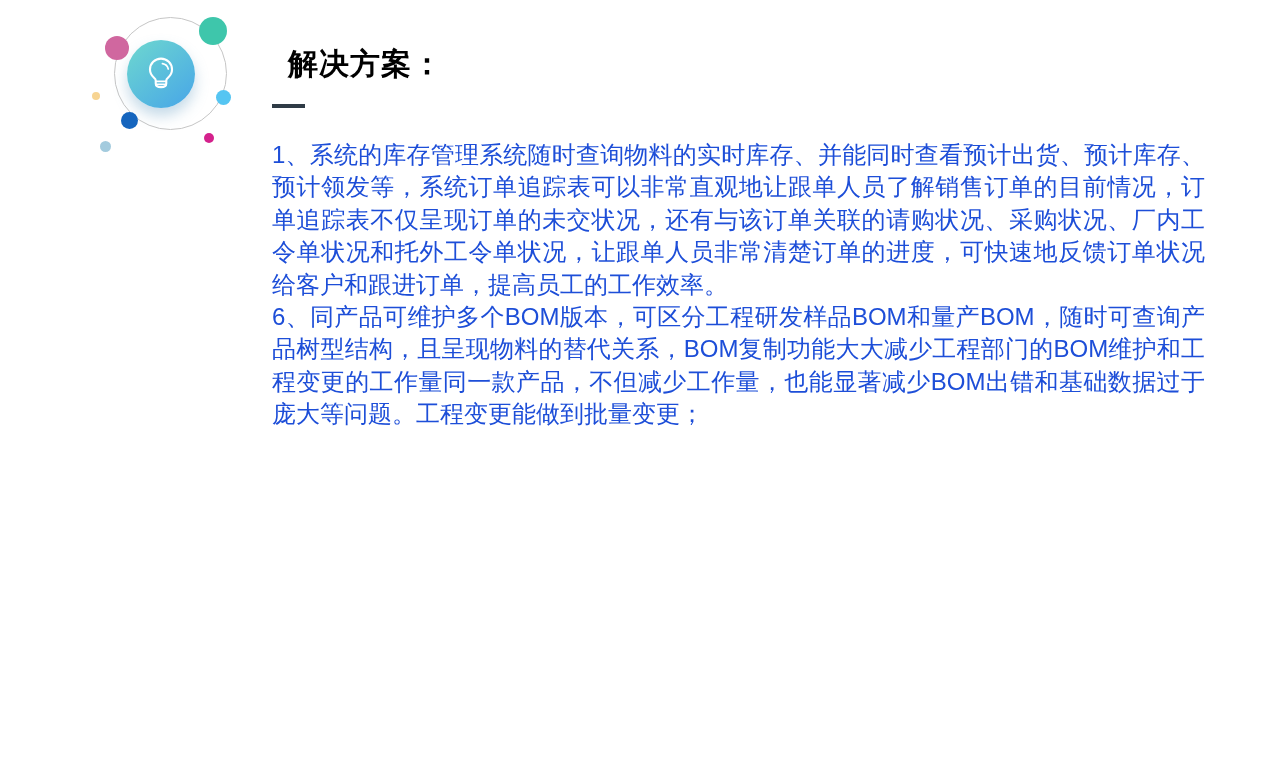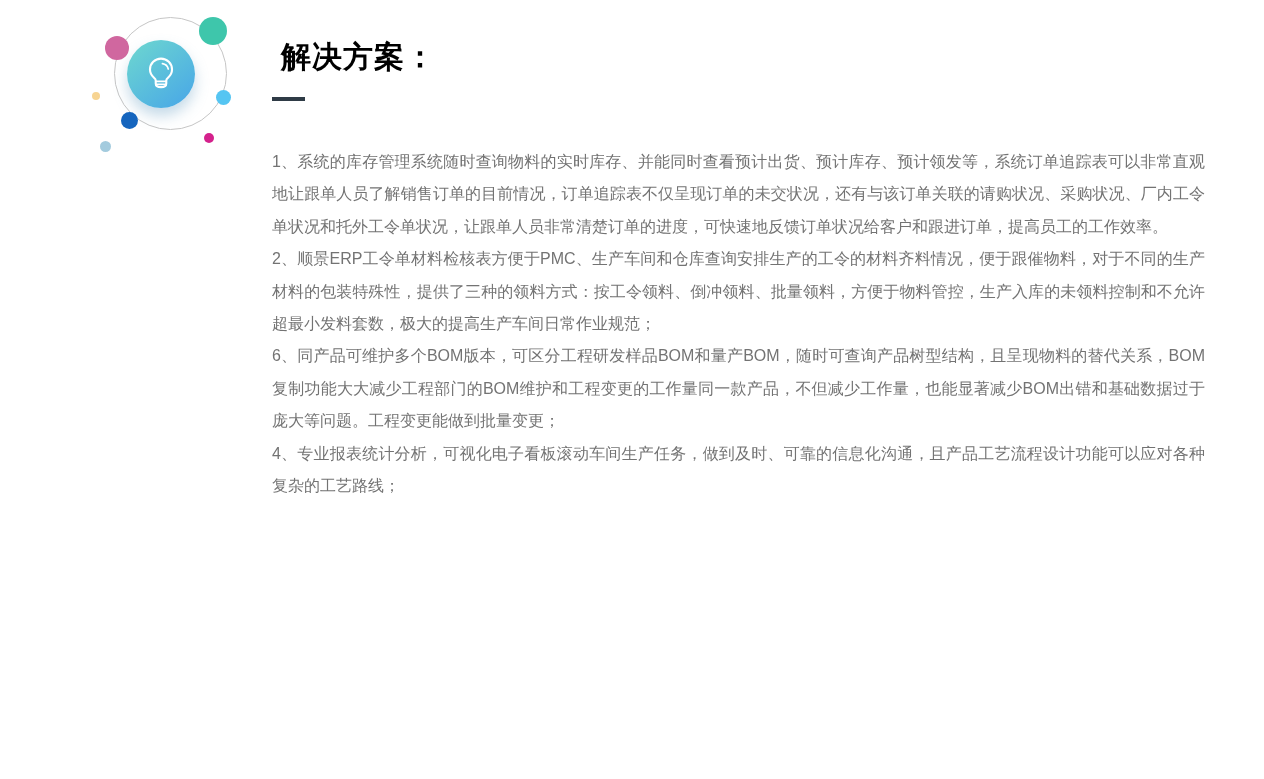--- a/index.html
+++ b/index.html
@@ -26,26 +26,26 @@
   .dot-pink    {left:20px; top:31px; width:24px;height:24px;}
   .dot-skyblue {left:131px;top:85px; width:15px;height:15px;}
   .dot-darkblue{left:36px; top:107px;width:17px;height:17px;}
   .dot-magenta {left:119px;top:128px;width:10px;height:10px;}
   .dot-bluegray{left:15px; top:136px;width:11px;height:11px;}
   .dot-orange  {left:7px;  top:87px; width:8px; height:8px;}
 
   
   .content{position:absolute;left:272px;top:31px;width:933px;}
   .page-title{
-    margin:9px;font-size:30px;line-height:34px;font-weight:bold;color:#000000;
+    margin:16px;font-size:30px;line-height:34px;font-weight:bold;color:#000000;
     letter-spacing:1px;
   }
   .title-dash{width:33px;height:4px;margin-top:23px;}
   .paragraphs{
-    margin-top:45px;font-size:16px;line-height:32.4px;color:#737373;
+    margin-top:31px;font-size:24px;line-height:32.4px;color:#1d4ed8;
     text-align:justify;
   }
   .paragraphs p{margin:0;padding:0;}
 </style>
 </head>
 <body>
 
 <div class="icon-cluster">
   <div class="ring"></div>
   <div class="bulb-circle" id="bulb-circle" style="background: linear-gradient(140deg, rgb(110, 216, 207) 0%, rgb(71, 165, 232) 100%);">
@@ -62,17 +62,15 @@
   <div class="dot dot-magenta" style="background-color: rgb(212, 33, 140);"></div>
   <div class="dot dot-bluegray" style="background-color: rgb(163, 203, 222);"></div>
   <div class="dot dot-orange" style="background-color: rgb(247, 212, 146);"></div>
 </div>
 
 <div class="content">
   <h1 class="page-title">解决方案：</h1>
   <div class="title-dash" style="background-color: rgb(47, 59, 70);"></div>
   <div class="paragraphs">
     <p>1、系统的库存管理系统随时查询物料的实时库存、并能同时查看预计出货、预计库存、预计领发等，系统订单追踪表可以非常直观地让跟单人员了解销售订单的目前情况，订单追踪表不仅呈现订单的未交状况，还有与该订单关联的请购状况、采购状况、厂内工令单状况和托外工令单状况，让跟单人员非常清楚订单的进度，可快速地反馈订单状况给客户和跟进订单，提高员工的工作效率。</p>
-    <p>2、顺景ERP工令单材料检核表方便于PMC、生产车间和仓库查询安排生产的工令的材料齐料情况，便于跟催物料，对于不同的生产材料的包装特殊性，提供了三种的领料方式：按工令领料、倒冲领料、批量领料，方便于物料管控，生产入库的未领料控制和不允许超最小发料套数，极大的提高生产车间日常作业规范；</p>
     <p>6、同产品可维护多个BOM版本，可区分工程研发样品BOM和量产BOM，随时可查询产品树型结构，且呈现物料的替代关系，BOM复制功能大大减少工程部门的BOM维护和工程变更的工作量同一款产品，不但减少工作量，也能显著减少BOM出错和基础数据过于庞大等问题。工程变更能做到批量变更；</p>
-    <p>4、专业报表统计分析，可视化电子看板滚动车间生产任务，做到及时、可靠的信息化沟通，且产品工艺流程设计功能可以应对各种复杂的工艺路线；</p>
   </div>
 </div>
 
 </body></html>

